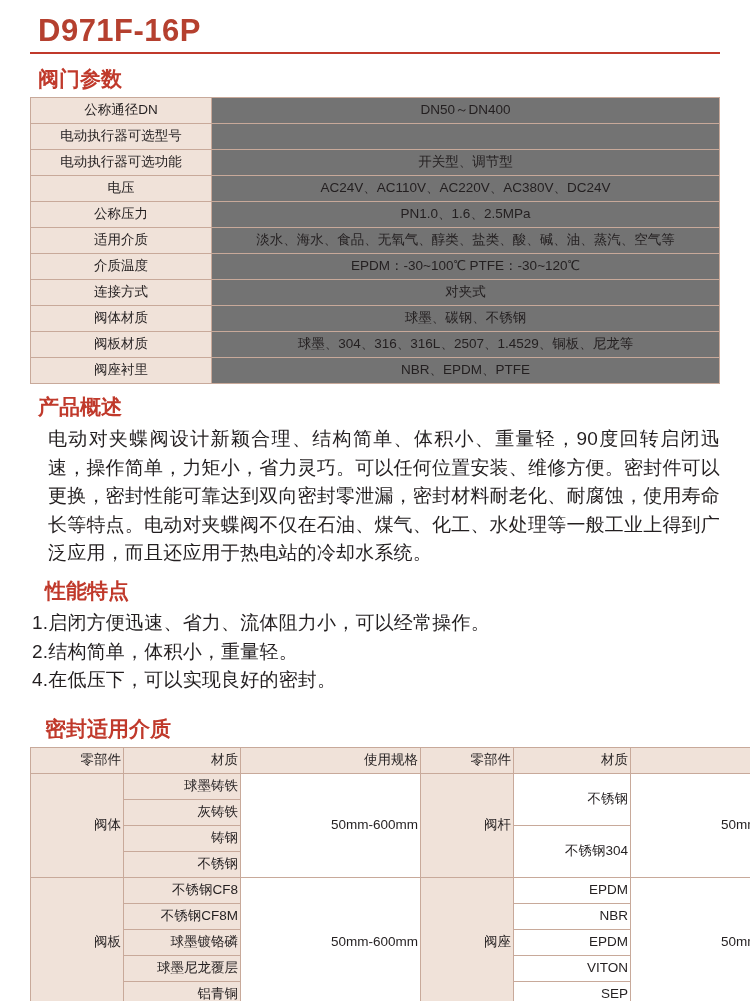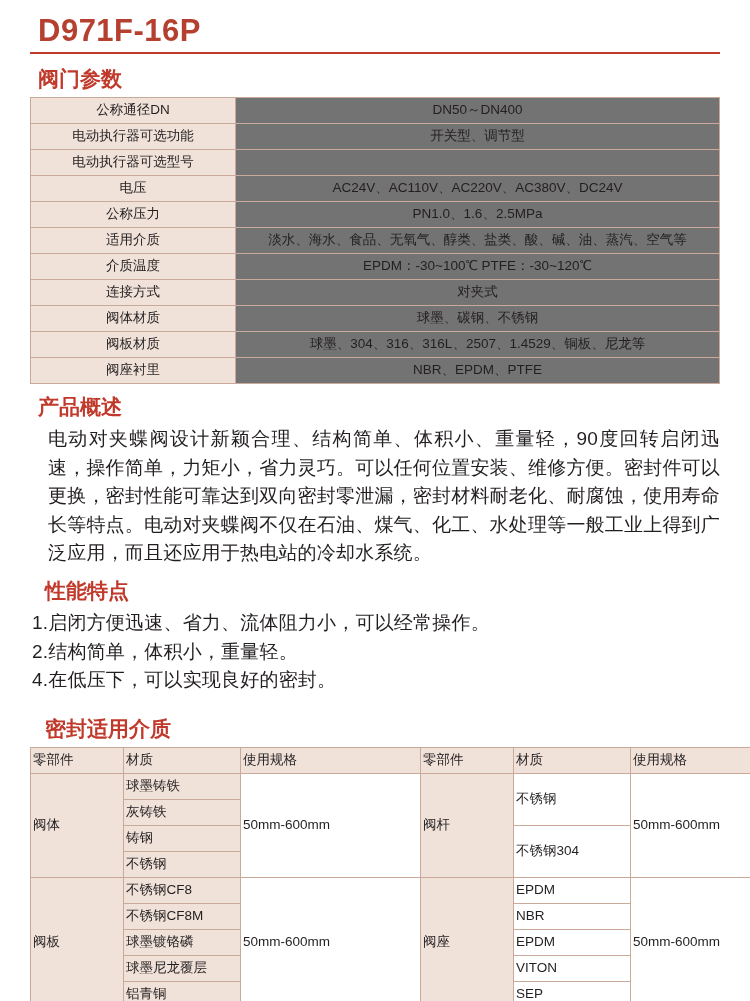--- a/index.html
+++ b/index.html
@@ -54,21 +54,21 @@
     width: 100%;
     table-layout: fixed;
   }
   .param-table {
     margin-bottom: 10px;
   }
   .param-table td {
     border: 1px solid #c8a99a;
     font-size: 13.5px;
     text-align: center;
-    padding: 3px 18px;
+    padding: 3px 6px;
     height: 19px;
     line-height: 1.25;
   }
   .param-table td.label {
     width: 168px;
     background: #f0e2d9;
     color: #231f20;
   }
   .param-table td.value {
     background: #737373;
@@ -89,21 +89,21 @@
     line-height: 1.5;
     letter-spacing: 0.2px;
   }
   
   .media-table {
     margin-top: 4px;
   }
   .media-table td {
     border: 1px solid #c8a99a;
     font-size: 13.5px;
-    text-align: left;
+    text-align: right;
     padding: 2px 2px;
     height: 21px;
     line-height: 1.2;
   }
   .media-table td.head {
     background: #f0e2d9;
     font-weight: normal;
   }
   .media-table td.plain {
     background: #ffffff;
@@ -122,26 +122,26 @@
 
   <h2 class="section-heading">阀门参数</h2>
 
   <table class="param-table">
     <tbody>
       <tr>
         <td class="label">公称通径DN</td>
         <td class="value">DN50～DN400</td>
       </tr>
       <tr>
+        <td class="label">电动执行器可选型号</td>
+        <td class="value"></td>
+      </tr>
+      <tr>
         <td class="label">电动执行器可选功能</td>
         <td class="value">开关型、调节型</td>
-      </tr>
-      <tr>
-        <td class="label">电动执行器可选型号</td>
-        <td class="value"></td>
       </tr>
       <tr>
         <td class="label">电压</td>
         <td class="value">AC24V、AC110V、AC220V、AC380V、DC24V</td>
       </tr>
       <tr>
         <td class="label">公称压力</td>
         <td class="value">PN1.0、1.6、2.5MPa</td>
       </tr>
       <tr>

